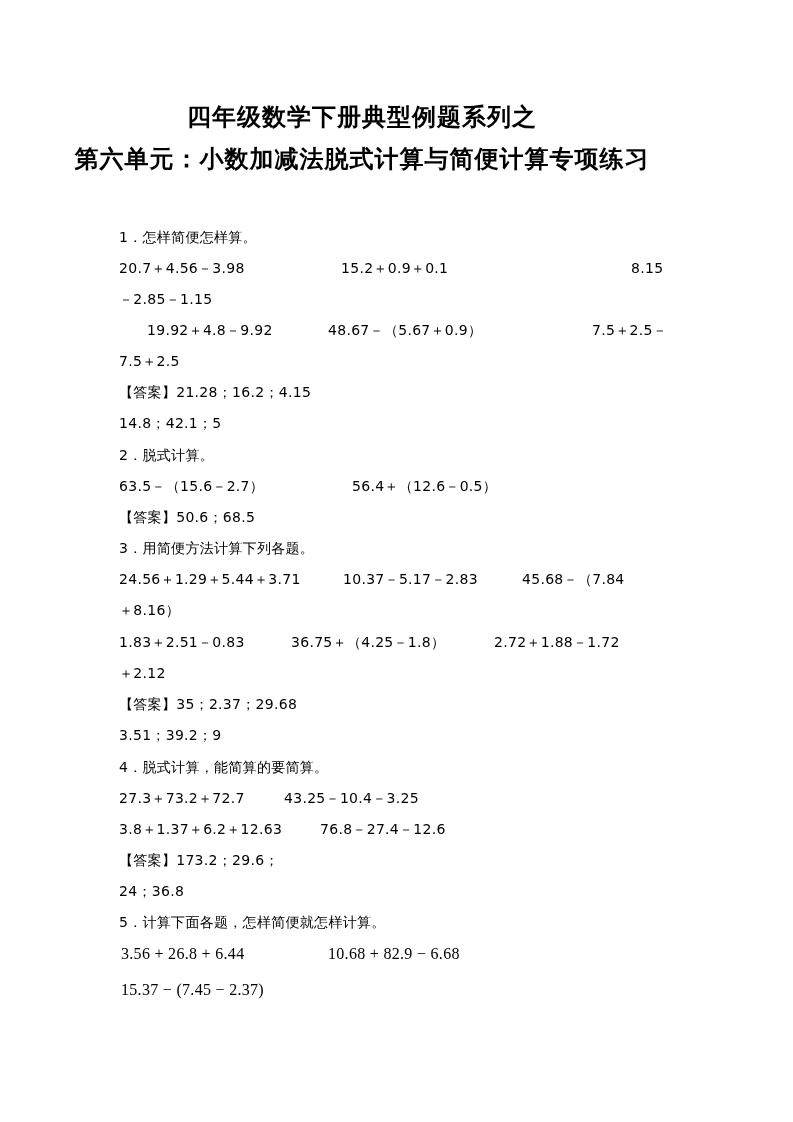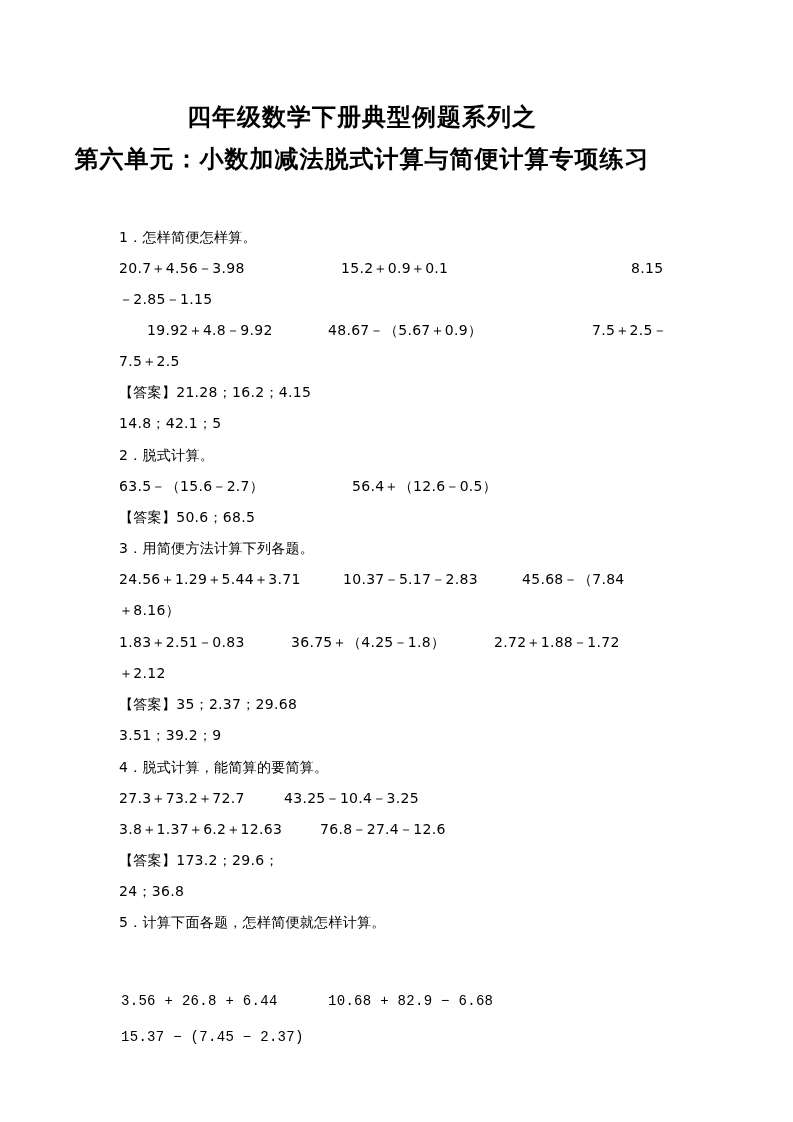--- a/index.html
+++ b/index.html
@@ -1,20 +1,20 @@
 <!DOCTYPE html>
 <html><head>
   <meta charset="utf-8">
   <style>
     html, body { margin: 0; padding: 0; background: #ffffff; }
     body { width: 793px; height: 1122px; position: relative; overflow: hidden; color: #000; }
     .page { position: absolute; left: 0; top: 0; width: 793px; height: 1122px; }
     .title { position: absolute; left: 0; width: 724px; text-align: center; font-family: "DejaVu Sans", sans-serif; font-weight: bold; font-size: 24px; letter-spacing: 1px; white-space: nowrap; }
     .line { position: absolute; font-family: "DejaVu Sans", sans-serif; font-size: 14px; white-space: nowrap; letter-spacing: 0.3px; }
-    .serif { font-family: Liberation Mono, monospace; font-size: 14px; margin-top: 48px; }
+    .serif { font-family: Liberation Serif, serif; font-size: 16px; }
   </style>
 </head>
 <body>
 
 <div class="page">
 
   <div class="title" style="top:101px;">四年级数学下册典型例题系列之</div>
   <div class="title" style="top:143px;">第六单元：小数加减法脱式计算与简便计算专项练习</div>
 
   <div class="line" style="left:119px; top:229px;">1．怎样简便怎样算。</div>

